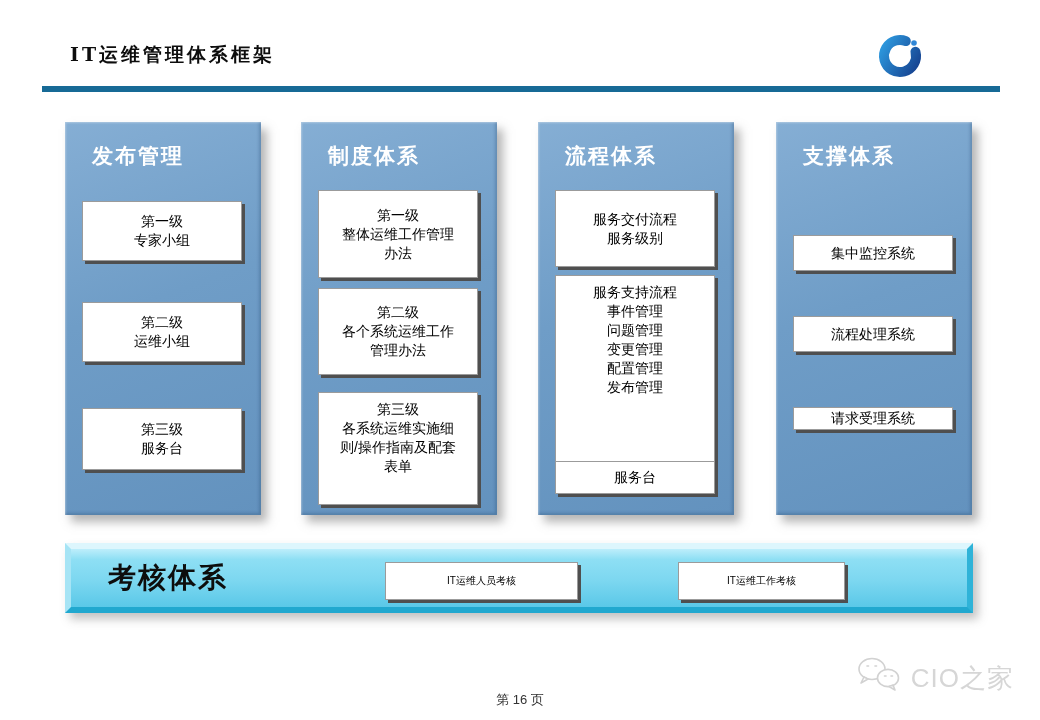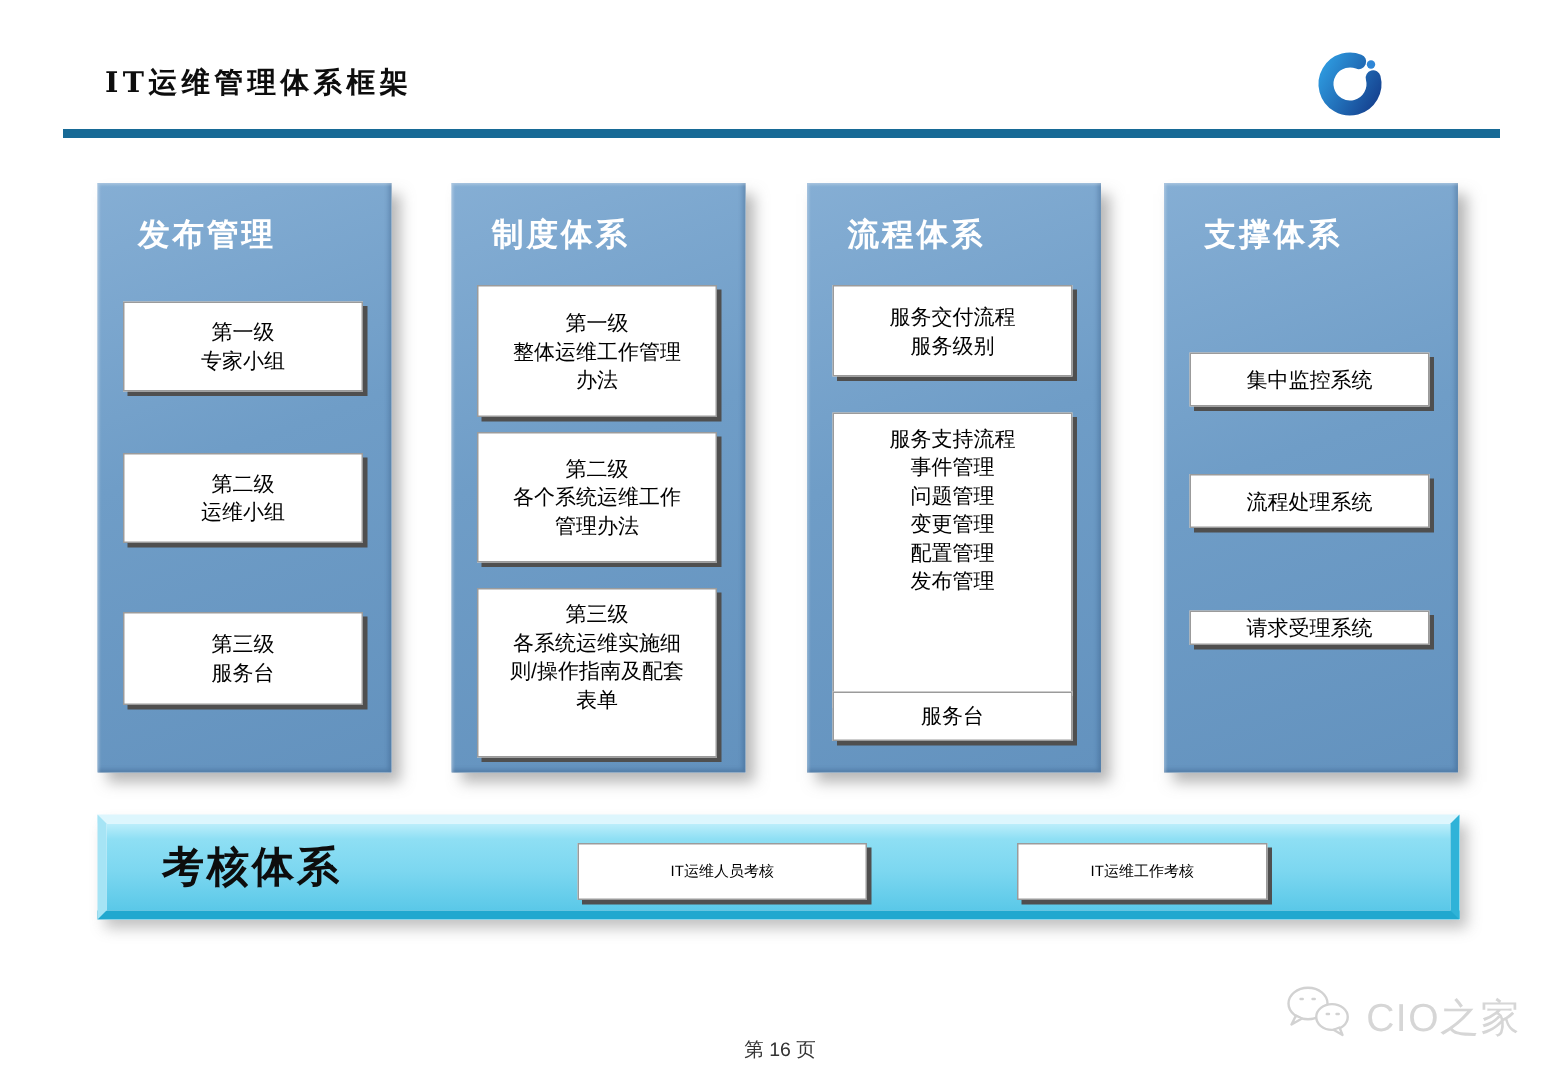--- a/index.html
+++ b/index.html
@@ -35,21 +35,21 @@
     display:flex;align-items:center;justify-content:center;
     text-align:center;font-size:14px;line-height:19px;color:#000;
     white-space:pre-line;box-sizing:border-box;
   }
   .top-align{align-items:flex-start;padding-top:7px;}
   
   .c1b1{top:79px;height:60px}.c1b2{top:180px;height:60px}.c1b3{top:286px;height:62px}
   
   .c2b1{top:68px;height:88px}.c2b2{top:166px;height:87px}.c2b3{top:270px;height:113px}
   
-  .c3b1{top:68px;height:61px}.c3b2{top:153px;height:197px}.c3b3{top:339px;height:33px}
+  .c3b1{top:68px;height:77px}.c3b2{top:153px;height:197px}.c3b3{top:339px;height:33px}
   
   .c4b1{top:113px;height:36px}.c4b2{top:194px;height:36px}.c4b3{top:285px;height:23px}
   
   .bar{
     position:absolute;left:65px;top:543px;width:908px;height:70px;box-sizing:border-box;
     background:linear-gradient(180deg,#bdeefb 0%,#8edff4 18%,#7cd7f0 55%,#5ac8e8 100%);
     border-top:6px solid #ddf6fd;border-left:6px solid #a6e4f5;
     border-right:6px solid #2fb3d8;border-bottom:6px solid #21a8cf;
     box-shadow:5px 6px 9px rgba(120,120,120,.45);
   }

